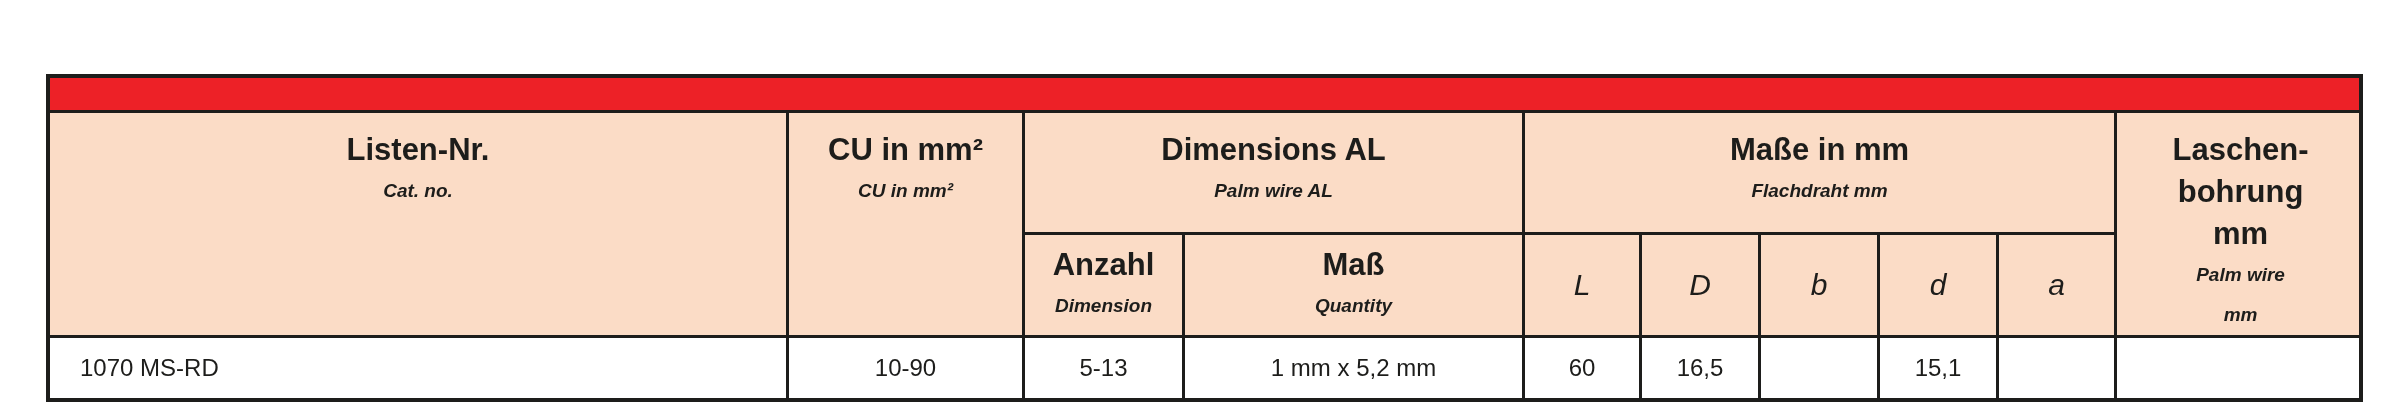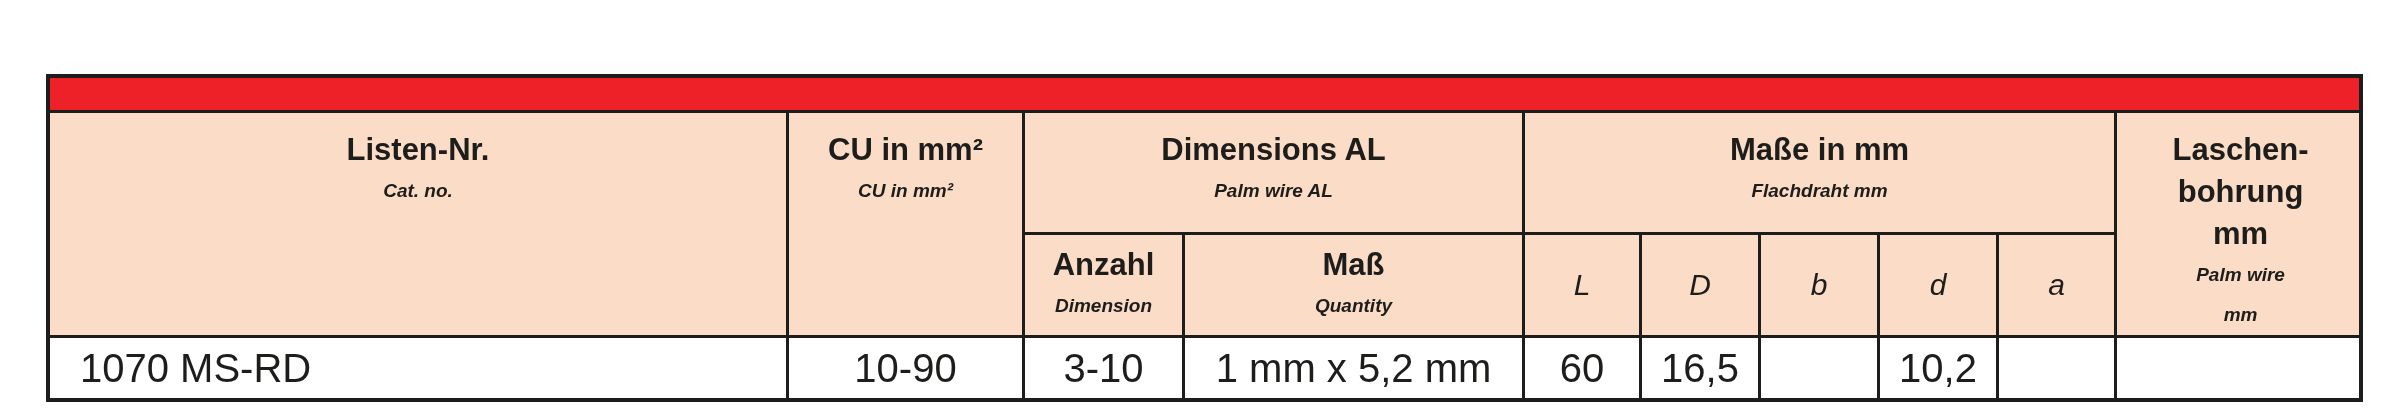--- a/index.html
+++ b/index.html
@@ -29,21 +29,21 @@
     border:3px solid var(--border);
     background:var(--header-bg);
     text-align:center;padding:0;overflow:hidden;
   }
   tr.h1{height:120px;}
   tr.h2{height:102px;}
   tr.data{height:63px;}
   tr.h1 td{vertical-align:top;padding-top:16px;}
   tr.h2 td{vertical-align:middle;}
   td.laschen{vertical-align:middle;padding-top:0;}
-  tr.data td{background:#ffffff;vertical-align:middle;font-size:40px;}
+  tr.data td{background:#ffffff;vertical-align:middle;font-size:24px;}
   .de{font-weight:bold;font-size:31px;line-height:42px;}
   .en{font-style:italic;font-size:19px;line-height:40px;font-weight:bold;}
   .dim{font-style:italic;font-size:30px;}
   .multiline{white-space:pre-line;}
   td.cell-listen-data{text-align:left;padding-left:30px;}
 </style>
 </head>
 <body>
 
 <div class="table-frame">
@@ -98,24 +98,24 @@
         </td>
         <td><span class="dim">L</span></td>
         <td><span class="dim">D</span></td>
         <td><span class="dim">b</span></td>
         <td><span class="dim">d</span></td>
         <td><span class="dim">a</span></td>
       </tr>
       <tr class="data">
         <td class="cell-listen-data">1070 MS-RD</td>
         <td>10-90</td>
-        <td>3-10</td>
+        <td>5-13</td>
         <td>1 mm x 5,2 mm</td>
         <td>60</td>
         <td>16,5</td>
         <td></td>
-        <td>10,2</td>
+        <td>15,1</td>
         <td></td>
         <td></td>
       </tr>
     </tbody>
   </table>
 </div>
 
 </body></html>

